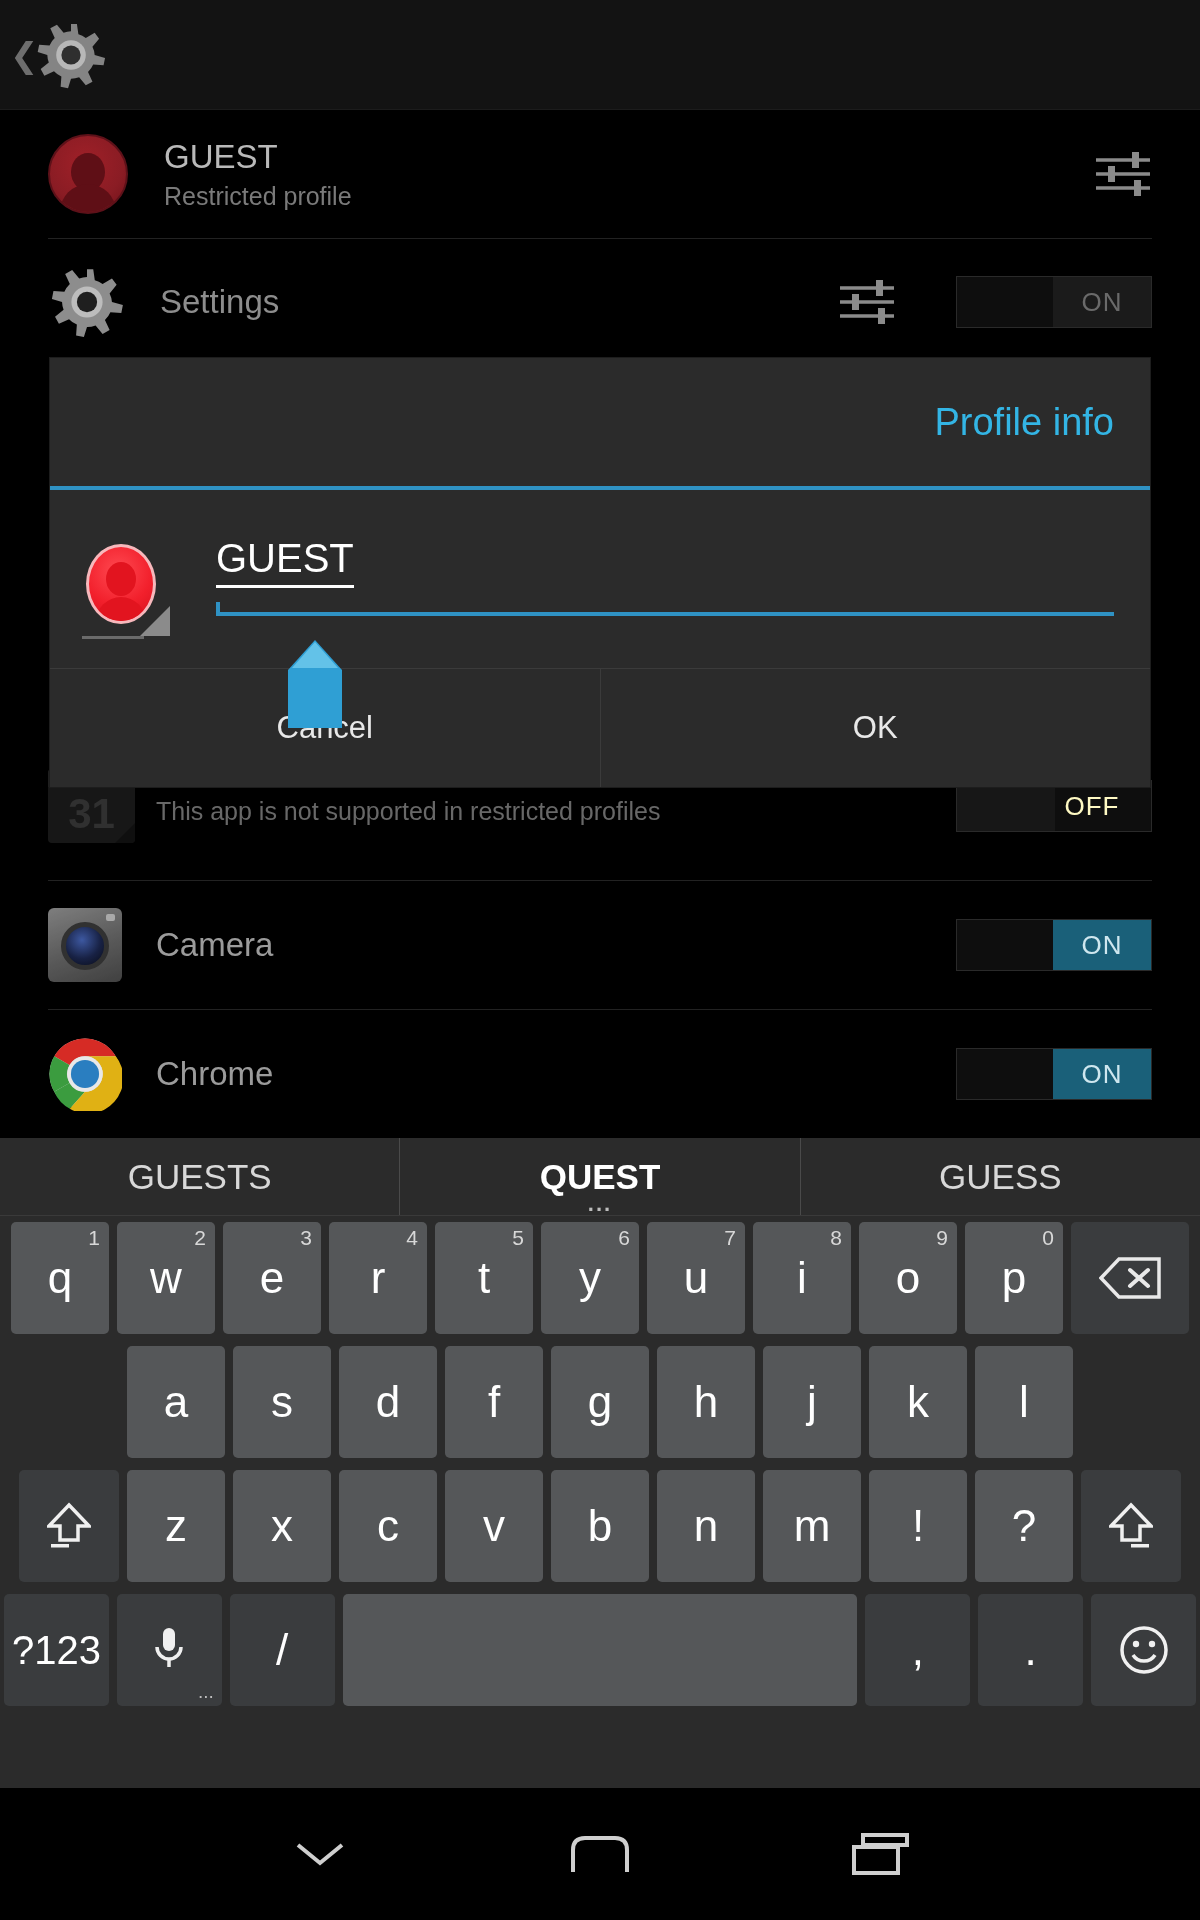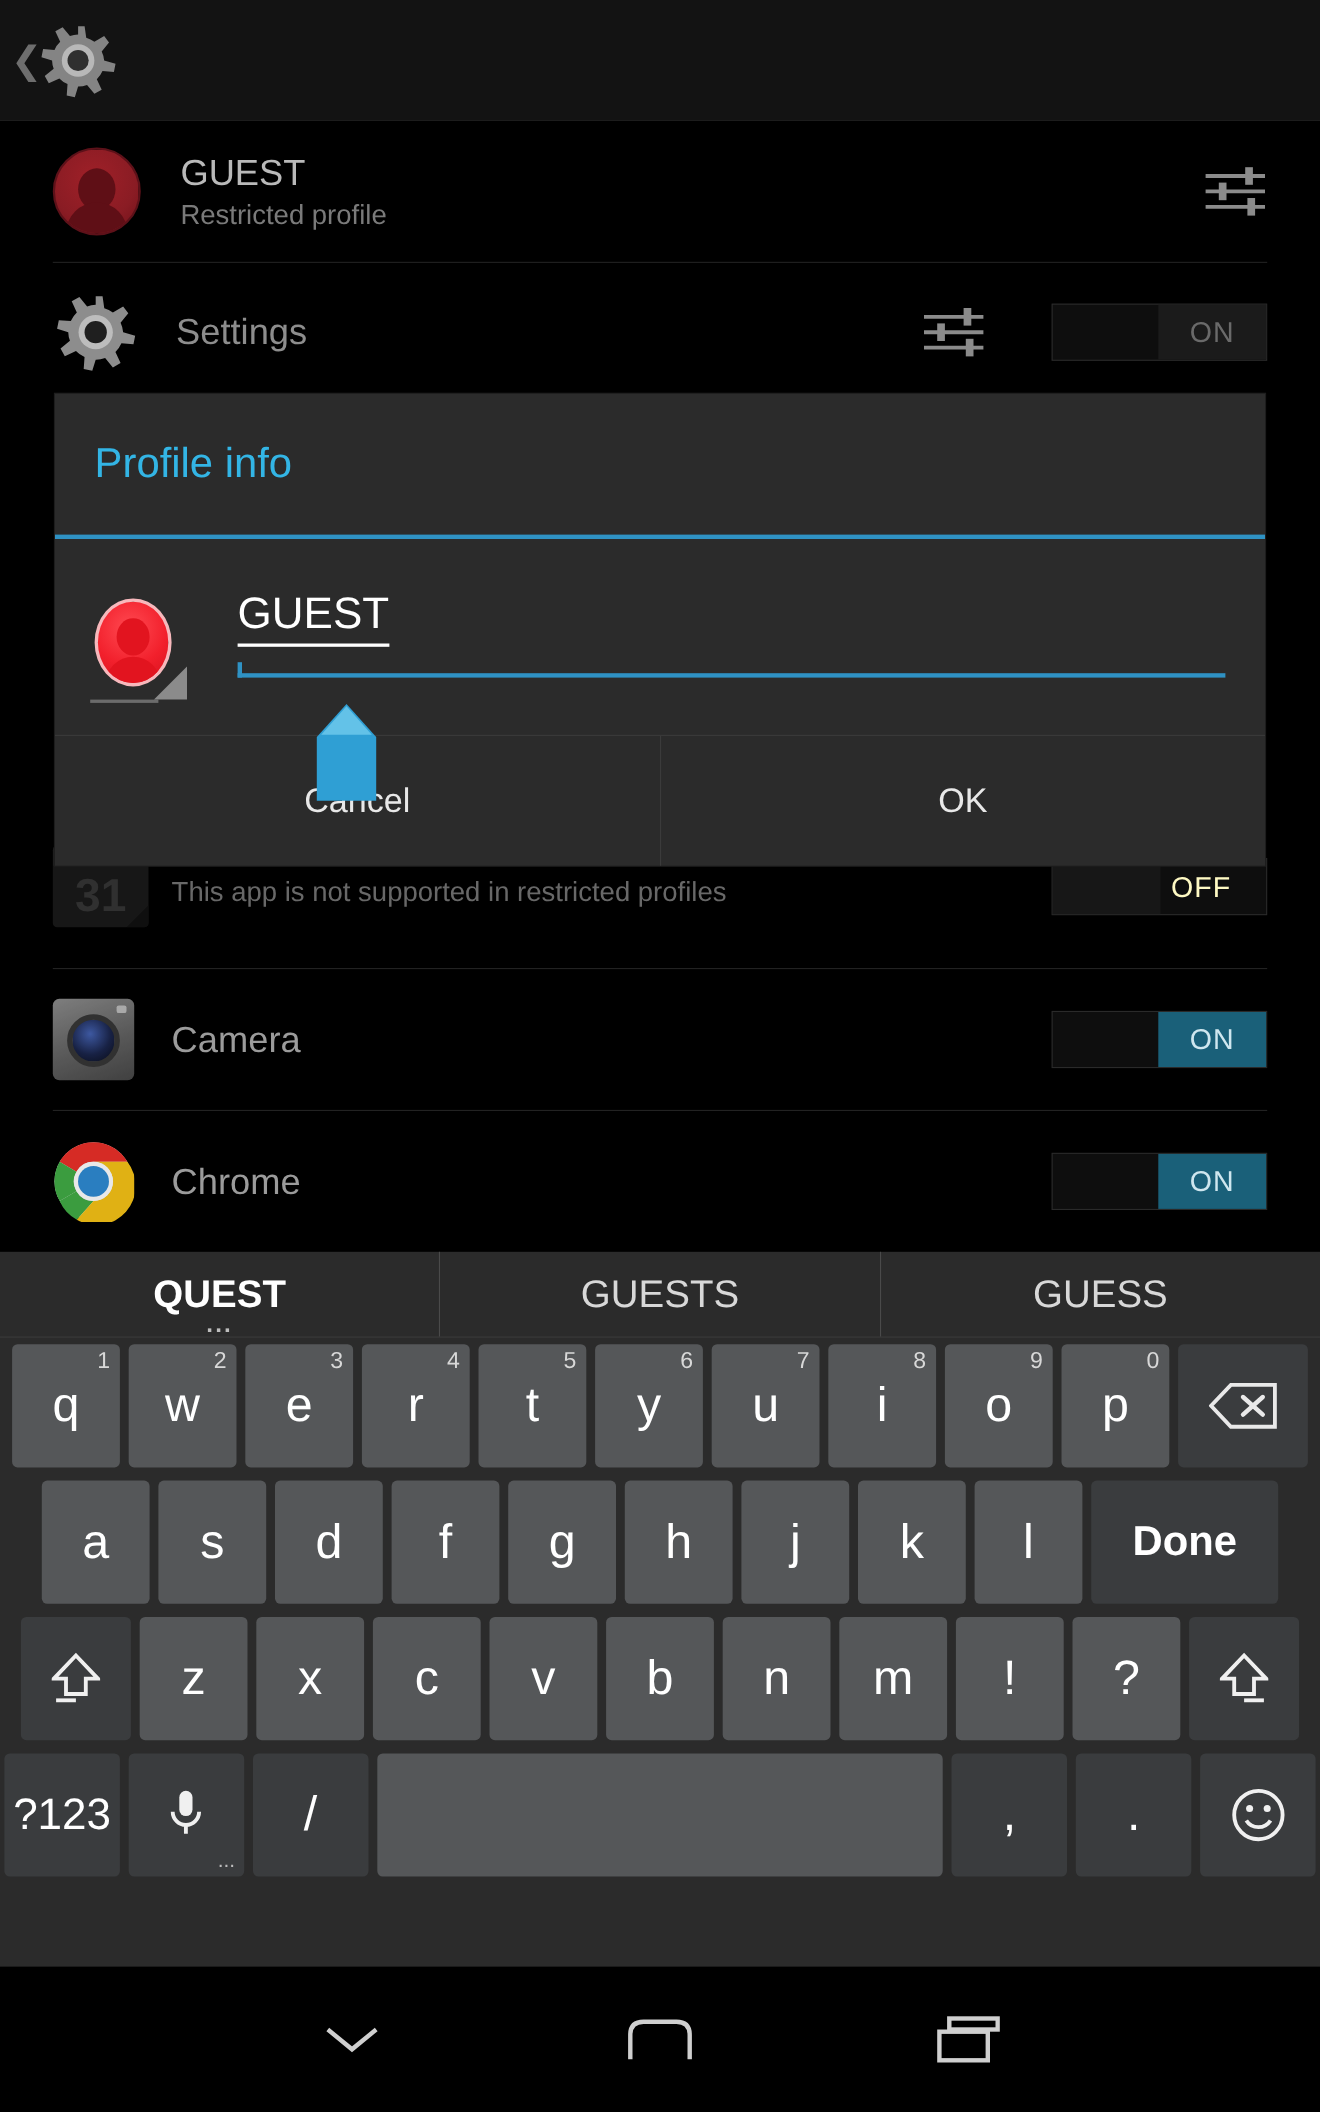--- a/index.html
+++ b/index.html
@@ -135,21 +135,21 @@
   .app-two { margin-left:34px; display:flex; flex-direction:column; }
   .app-sub { color:#686868; font-size:25px; margin-top:10px; }
 
   
   .dialog {
     position:absolute; left:50px; top:358px; width:1100px;
     background:#2b2b2b;
     box-shadow:0 0 0 1px #1d1d1d;
     z-index:20;
   }
-  .dlg-title-wrap { height:128px; display:flex; align-items:center; padding:0 36px; }
+  .dlg-title-wrap { height:128px; display:flex; align-items:center; padding:0 36px;justify-content:flex-end; }
   .dlg-title { color:#33b5e5; font-size:38px; }
   .dlg-rule { height:4px; background:#2f92c4; }
   .dlg-body { padding:46px 36px 44px 36px; display:flex; align-items:flex-start; }
 
   .avatar-pick { width:86px; position:relative; flex:none; margin-top:8px; }
   .avatar-lg {
     width:70px; height:80px; border-radius:50%;
     background:radial-gradient(circle at 45% 33%, #ff4a52 0%, #f2202c 55%, #d4101c 100%);
     border:3px solid #f7b8bc;
     position:relative; overflow:hidden;
@@ -414,22 +414,22 @@
   <div class="sel-handle">
     <svg width="58" height="92" viewBox="0 0 58 92" aria-hidden="true">
       <path d="M29 0 L56 30 L56 88 L2 88 L2 30 Z" fill="#2f9fd4"></path>
       <path d="M29 2 L52 28 L6 28 Z" fill="#63c2e8"></path>
     </svg>
   </div>
 
   <div class="kb">
 
     <div class="suggest">
+      <div class="sg">GUESTS</div>
       <div class="sg active">QUEST</div>
-      <div class="sg">GUESTS</div>
       <div class="sg">GUESS</div>
     </div>
 
     <div class="krow">
       <div class="key k-w">
         <span class="hint">1</span>
         <span>q</span>
       </div>
       <div class="key k-w">
         <span class="hint">2</span>
@@ -499,23 +499,20 @@
         </div>
       <div class="key k-w">
           <span>j</span>
         </div>
       <div class="key k-w">
           <span>k</span>
         </div>
       <div class="key k-w">
           <span>l</span>
         </div>
-      <div class="key dark done" style="width:170px">
-          <span>Done</span>
-        </div>
     </div>
 
     <div class="krow">
       <div class="key dark" style="width:100px">
         <svg width="44" height="48" viewBox="0 0 44 48" aria-hidden="true">
           <path d="M22 3 L42 24 L31 24 L31 38 L13 38 L13 24 L2 24 Z" fill="none" stroke="#f0f0f0" stroke-width="3.5"></path>
           <rect x="4" y="42" width="18" height="3.5" fill="#f0f0f0"></rect>
         </svg>
       </div>
       <div class="key k-w">

